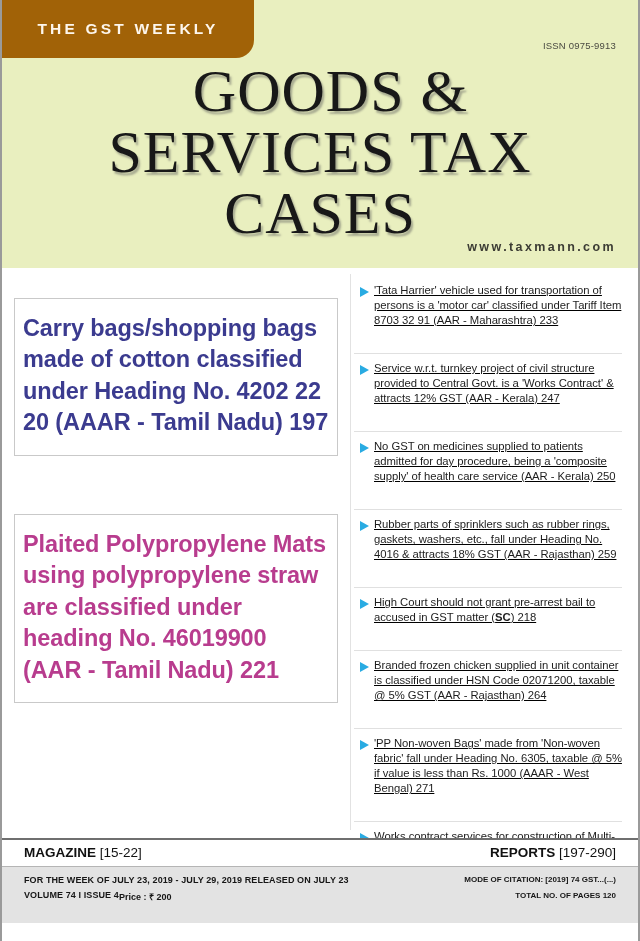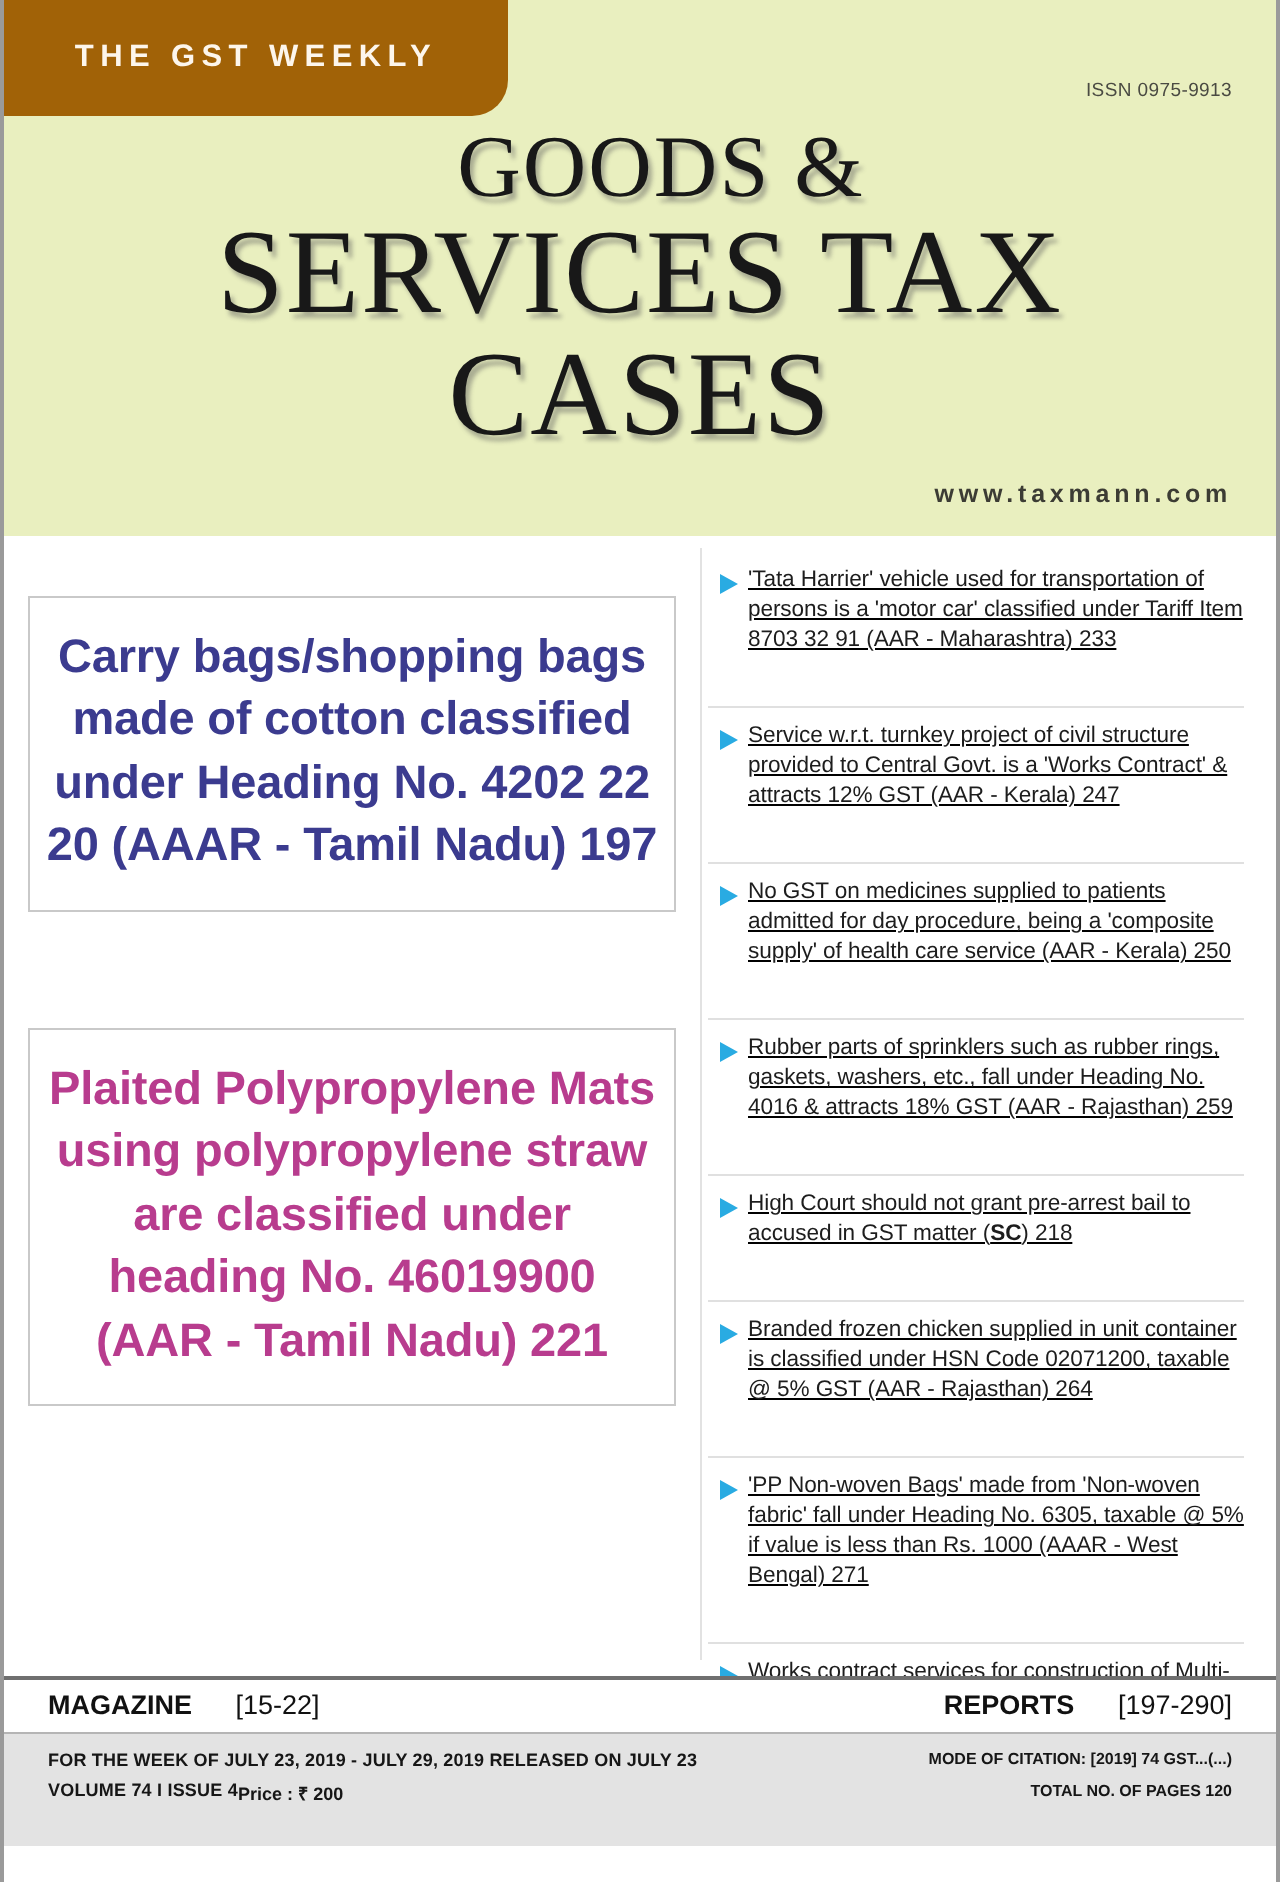--- a/index.html
+++ b/index.html
@@ -71,21 +71,21 @@
   }
 
   .title-line {
     display: block;
     font-weight: normal;
     line-height: 0.98;
     letter-spacing: 1px;
     text-shadow: 2px 3px 2px rgba(90,90,90,0.45);
     white-space: nowrap;
   }
-  .title-line.l1 { font-size: 44px; padding-left: 21px; }
+  .title-line.l1 { font-size: 60px; padding-left: 21px; }
   .title-line.l2 { font-size: 60px; margin-top: 2px; }
   .title-line.l3 { font-size: 60px; margin-top: 2px; }
 
   .site-url {
     position: absolute;
     right: 22px;
     bottom: 14px;
     font-size: 12.5px;
     font-weight: bold;
     letter-spacing: 2.4px;
@@ -106,21 +106,21 @@
     width: 346px;
     padding: 14px 10px 0 12px;
     display: flex;
     flex-direction: column;
     gap: 0;
   }
 
   .headline-box {
     border: 1px solid #c9c9c9;
     padding: 14px 8px 16px 8px;
-    text-align: center;
+    text-align: left;
     background: #ffffff;
   }
   .headline-box.first { margin-top: 16px; }
   .headline-box.second { margin-top: 58px; }
 
   .headline-text {
     font-size: 23.5px;
     font-weight: bold;
     line-height: 1.34;
     letter-spacing: -0.1px;
@@ -187,21 +187,21 @@
     border-bottom: 1px solid #b5b5b5;
     background: #ffffff;
   }
 
   .strip1-text {
     font-size: 13.5px;
     color: #111111;
     white-space: nowrap;
   }
   .strip1-text .bold { font-weight: bold; }
-  .strip1-text .range { font-weight: normal; margin-left: 18px; }
+  .strip1-text .range { font-weight: normal; }
 
   .footer-strip2 {
     display: flex;
     justify-content: space-between;
     padding: 8px 22px 0 22px;
     background: #e3e3e3;
     height: 56px;
   }
 
   .f2-left { display: flex; flex-direction: column; gap: 5px; width: 340px; }

